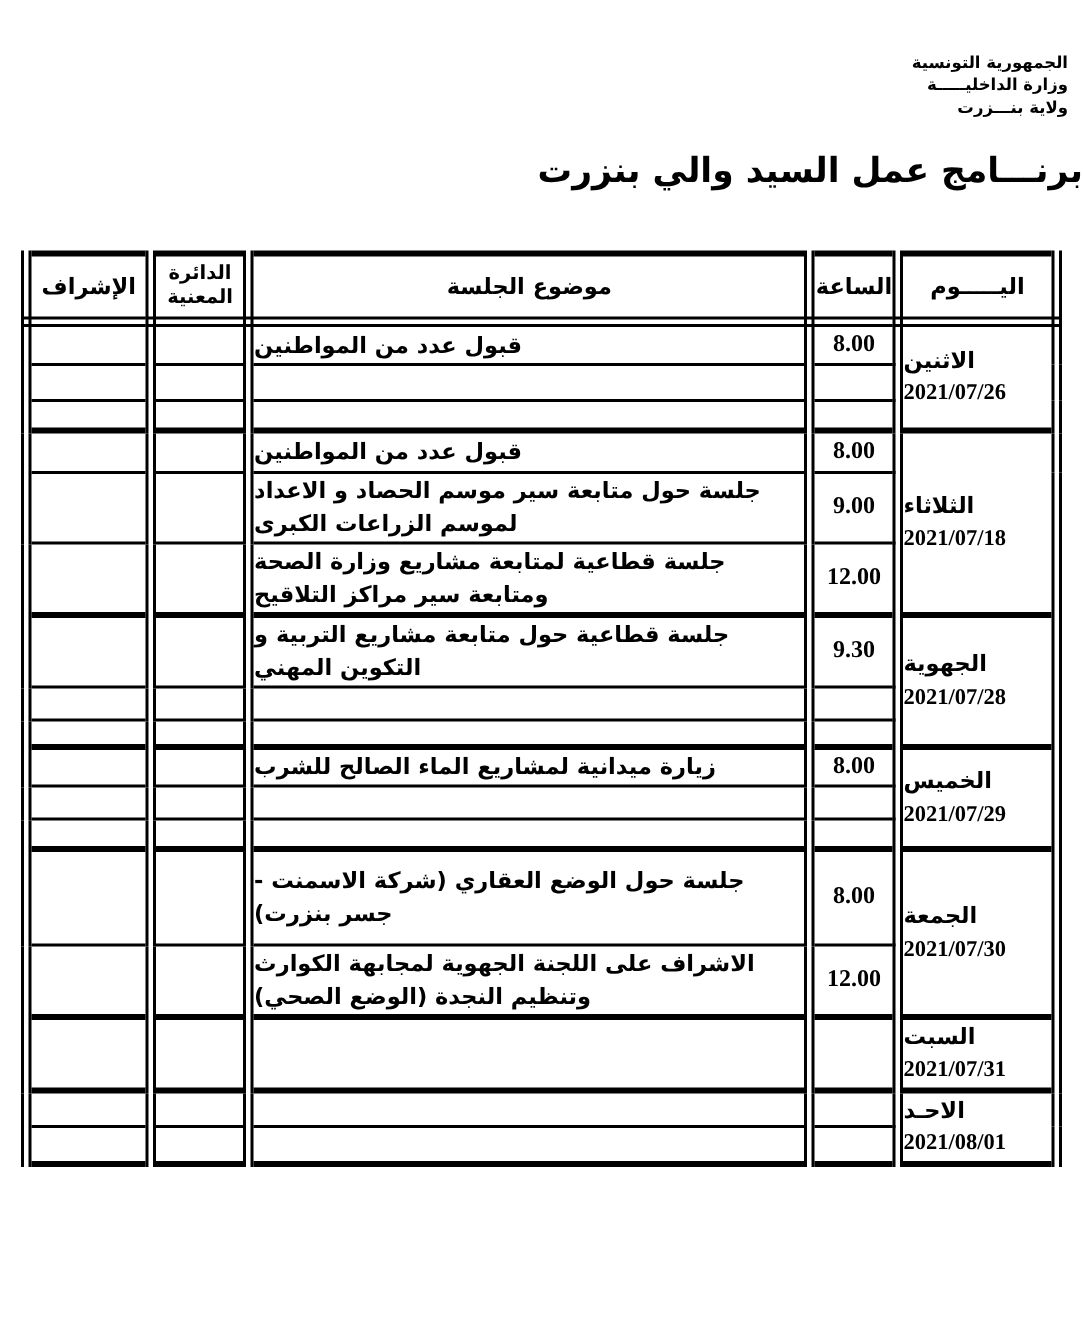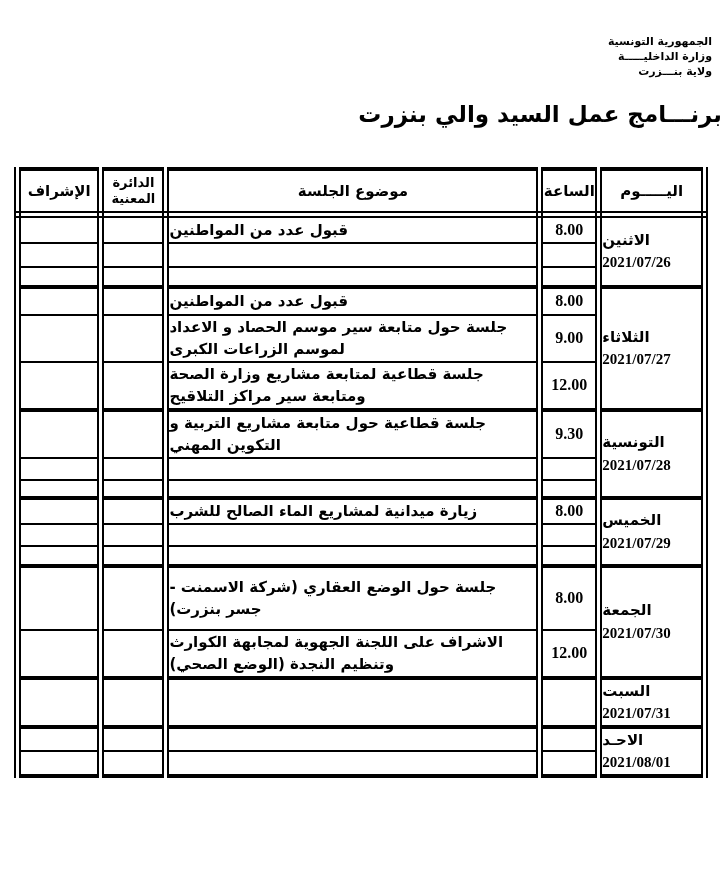--- a/index.html
+++ b/index.html
@@ -133,42 +133,42 @@
           </tr>
           <tr style="height: 20px;">
             <td class="time-cell empty-cell"></td>
             <td class="subject-cell empty-cell"></td>
             <td class="empty-cell"></td>
             <td class="empty-cell"></td>
           </tr>
           <tr class="blk" style="height: 28px;">
             <td class="day-cell" rowspan="3">
               <div>الثلاثاء</div>
-              <div class="day-date">2021/07/27</div>
+              <div class="day-date">2021/07/18</div>
             </td>
             <td class="time-cell">8.00</td>
             <td class="subject-cell">قبول عدد من المواطنين</td>
             <td class="empty-cell"></td>
             <td class="empty-cell"></td>
           </tr>
           <tr style="height: 46px;">
             <td class="time-cell">9.00</td>
             <td class="subject-cell">جلسة حول متابعة سير موسم الحصاد و الاعداد لموسم الزراعات الكبرى</td>
             <td class="empty-cell"></td>
             <td class="empty-cell"></td>
           </tr>
           <tr style="height: 46px;">
             <td class="time-cell">12.00</td>
             <td class="subject-cell">جلسة قطاعية لمتابعة مشاريع وزارة الصحة ومتابعة سير مراكز التلاقيح</td>
             <td class="empty-cell"></td>
             <td class="empty-cell"></td>
           </tr>
           <tr class="blk" style="height: 46px;">
             <td class="day-cell" rowspan="3">
-              <div>التونسية</div>
+              <div>الجهوية</div>
               <div class="day-date">2021/07/28</div>
             </td>
             <td class="time-cell">9.30</td>
             <td class="subject-cell">جلسة قطاعية حول متابعة مشاريع التربية و التكوين المهني</td>
             <td class="empty-cell"></td>
             <td class="empty-cell"></td>
           </tr>
           <tr style="height: 22px;">
             <td class="time-cell empty-cell"></td>
             <td class="subject-cell empty-cell"></td>

